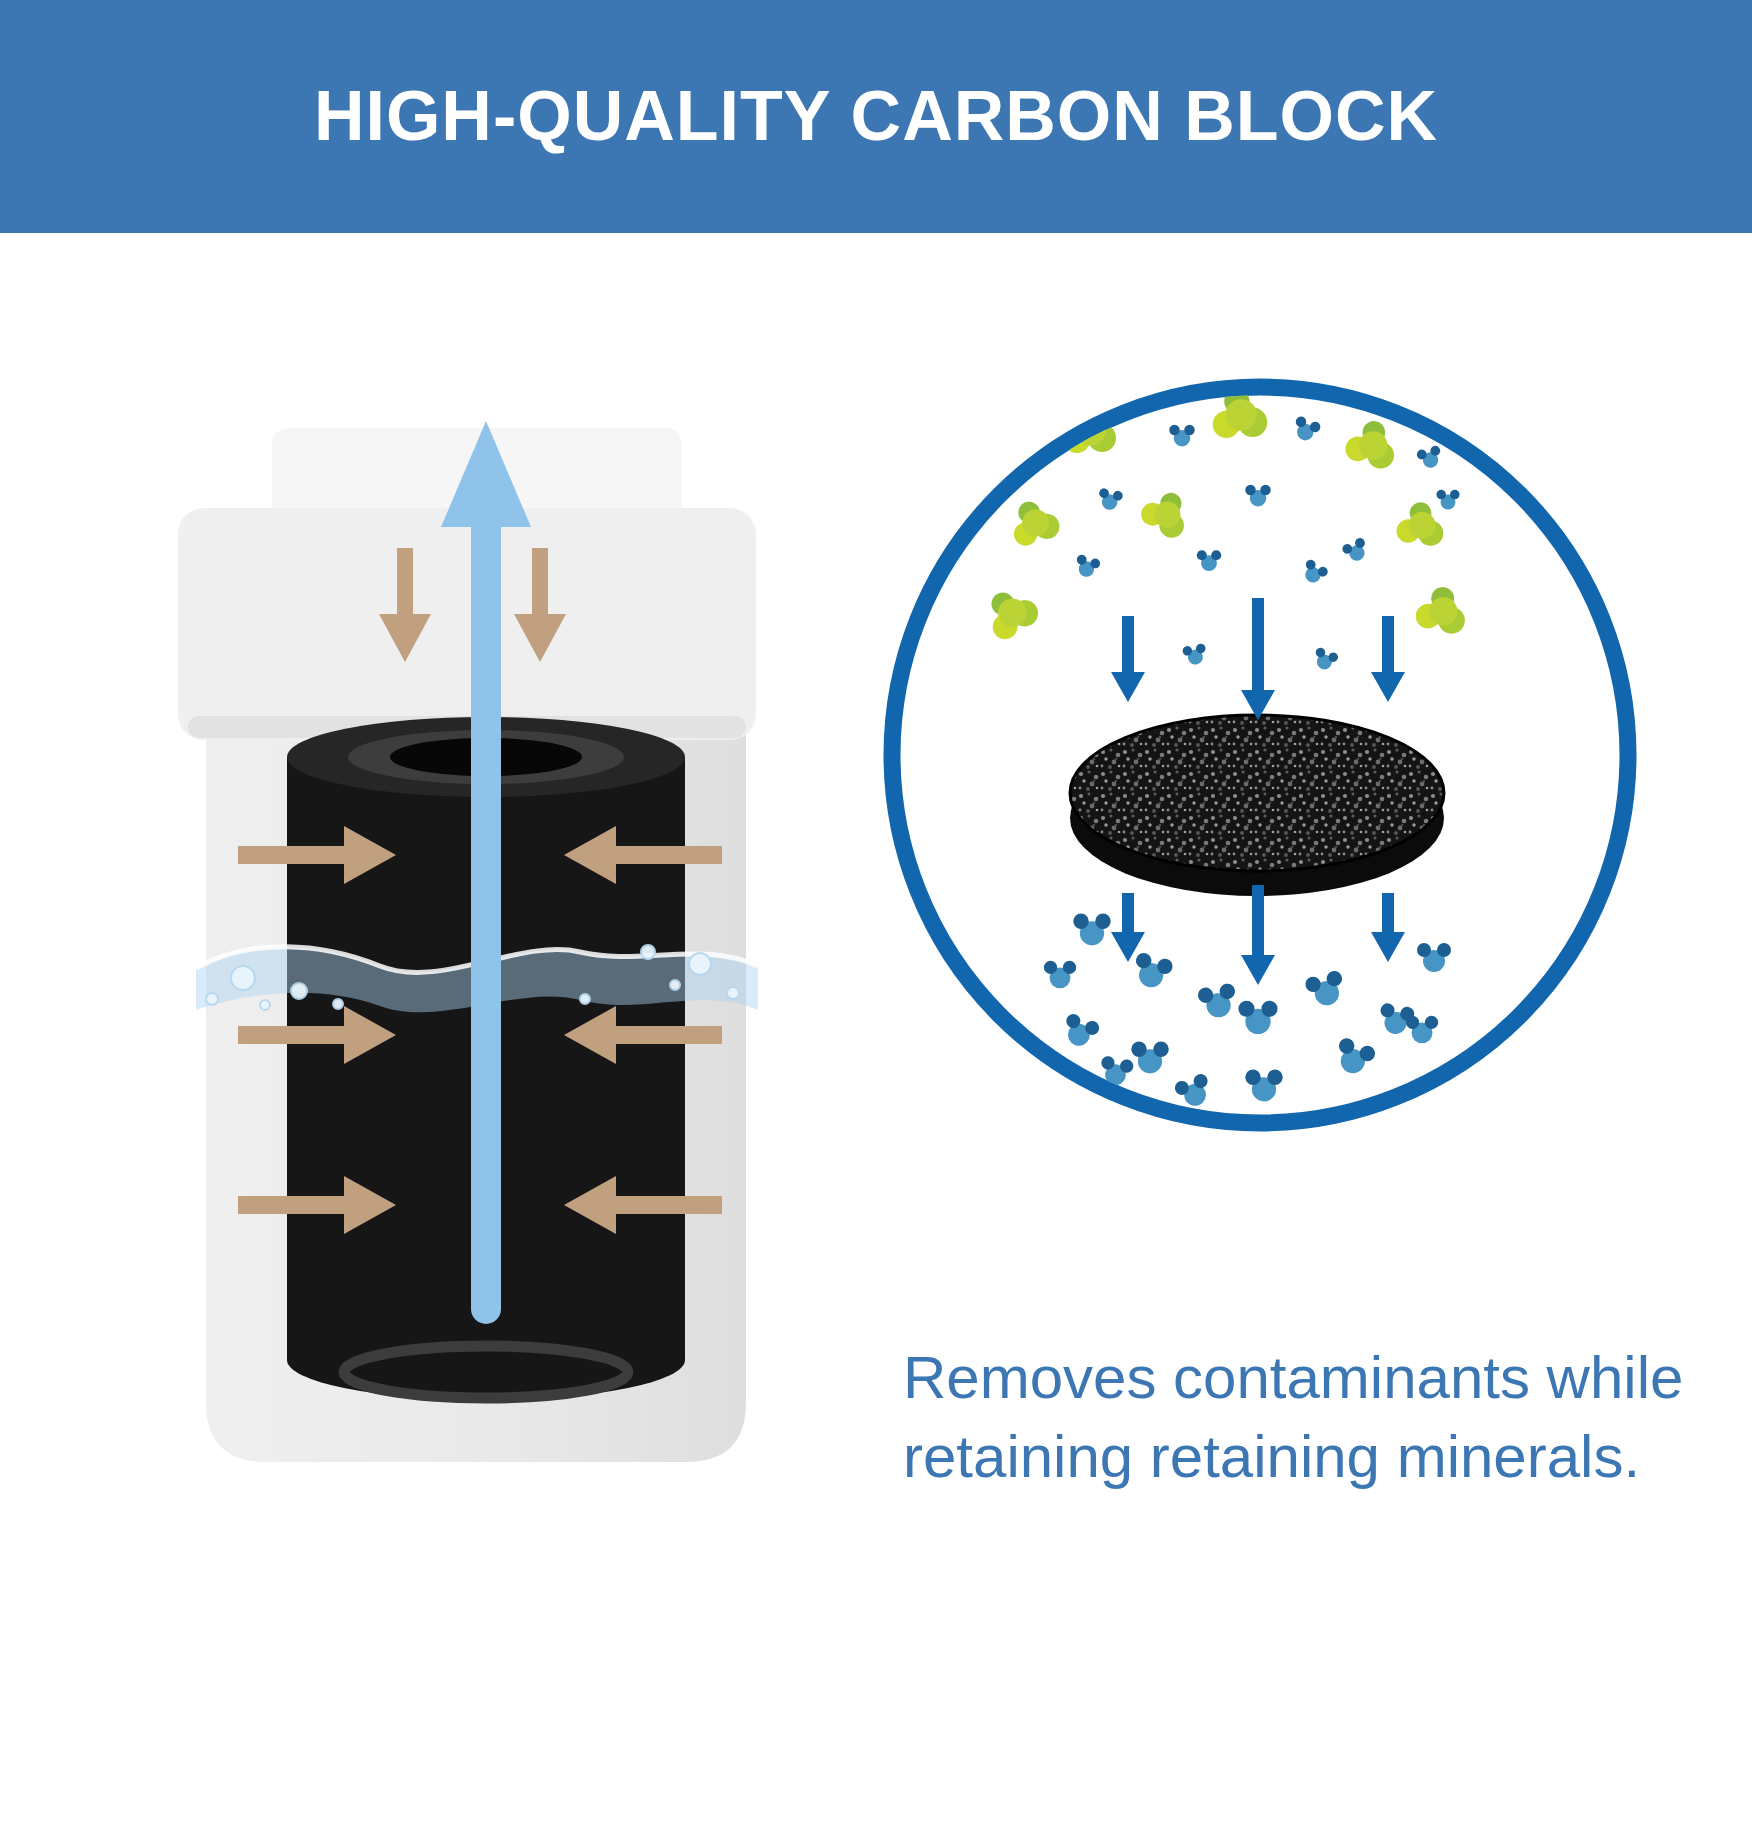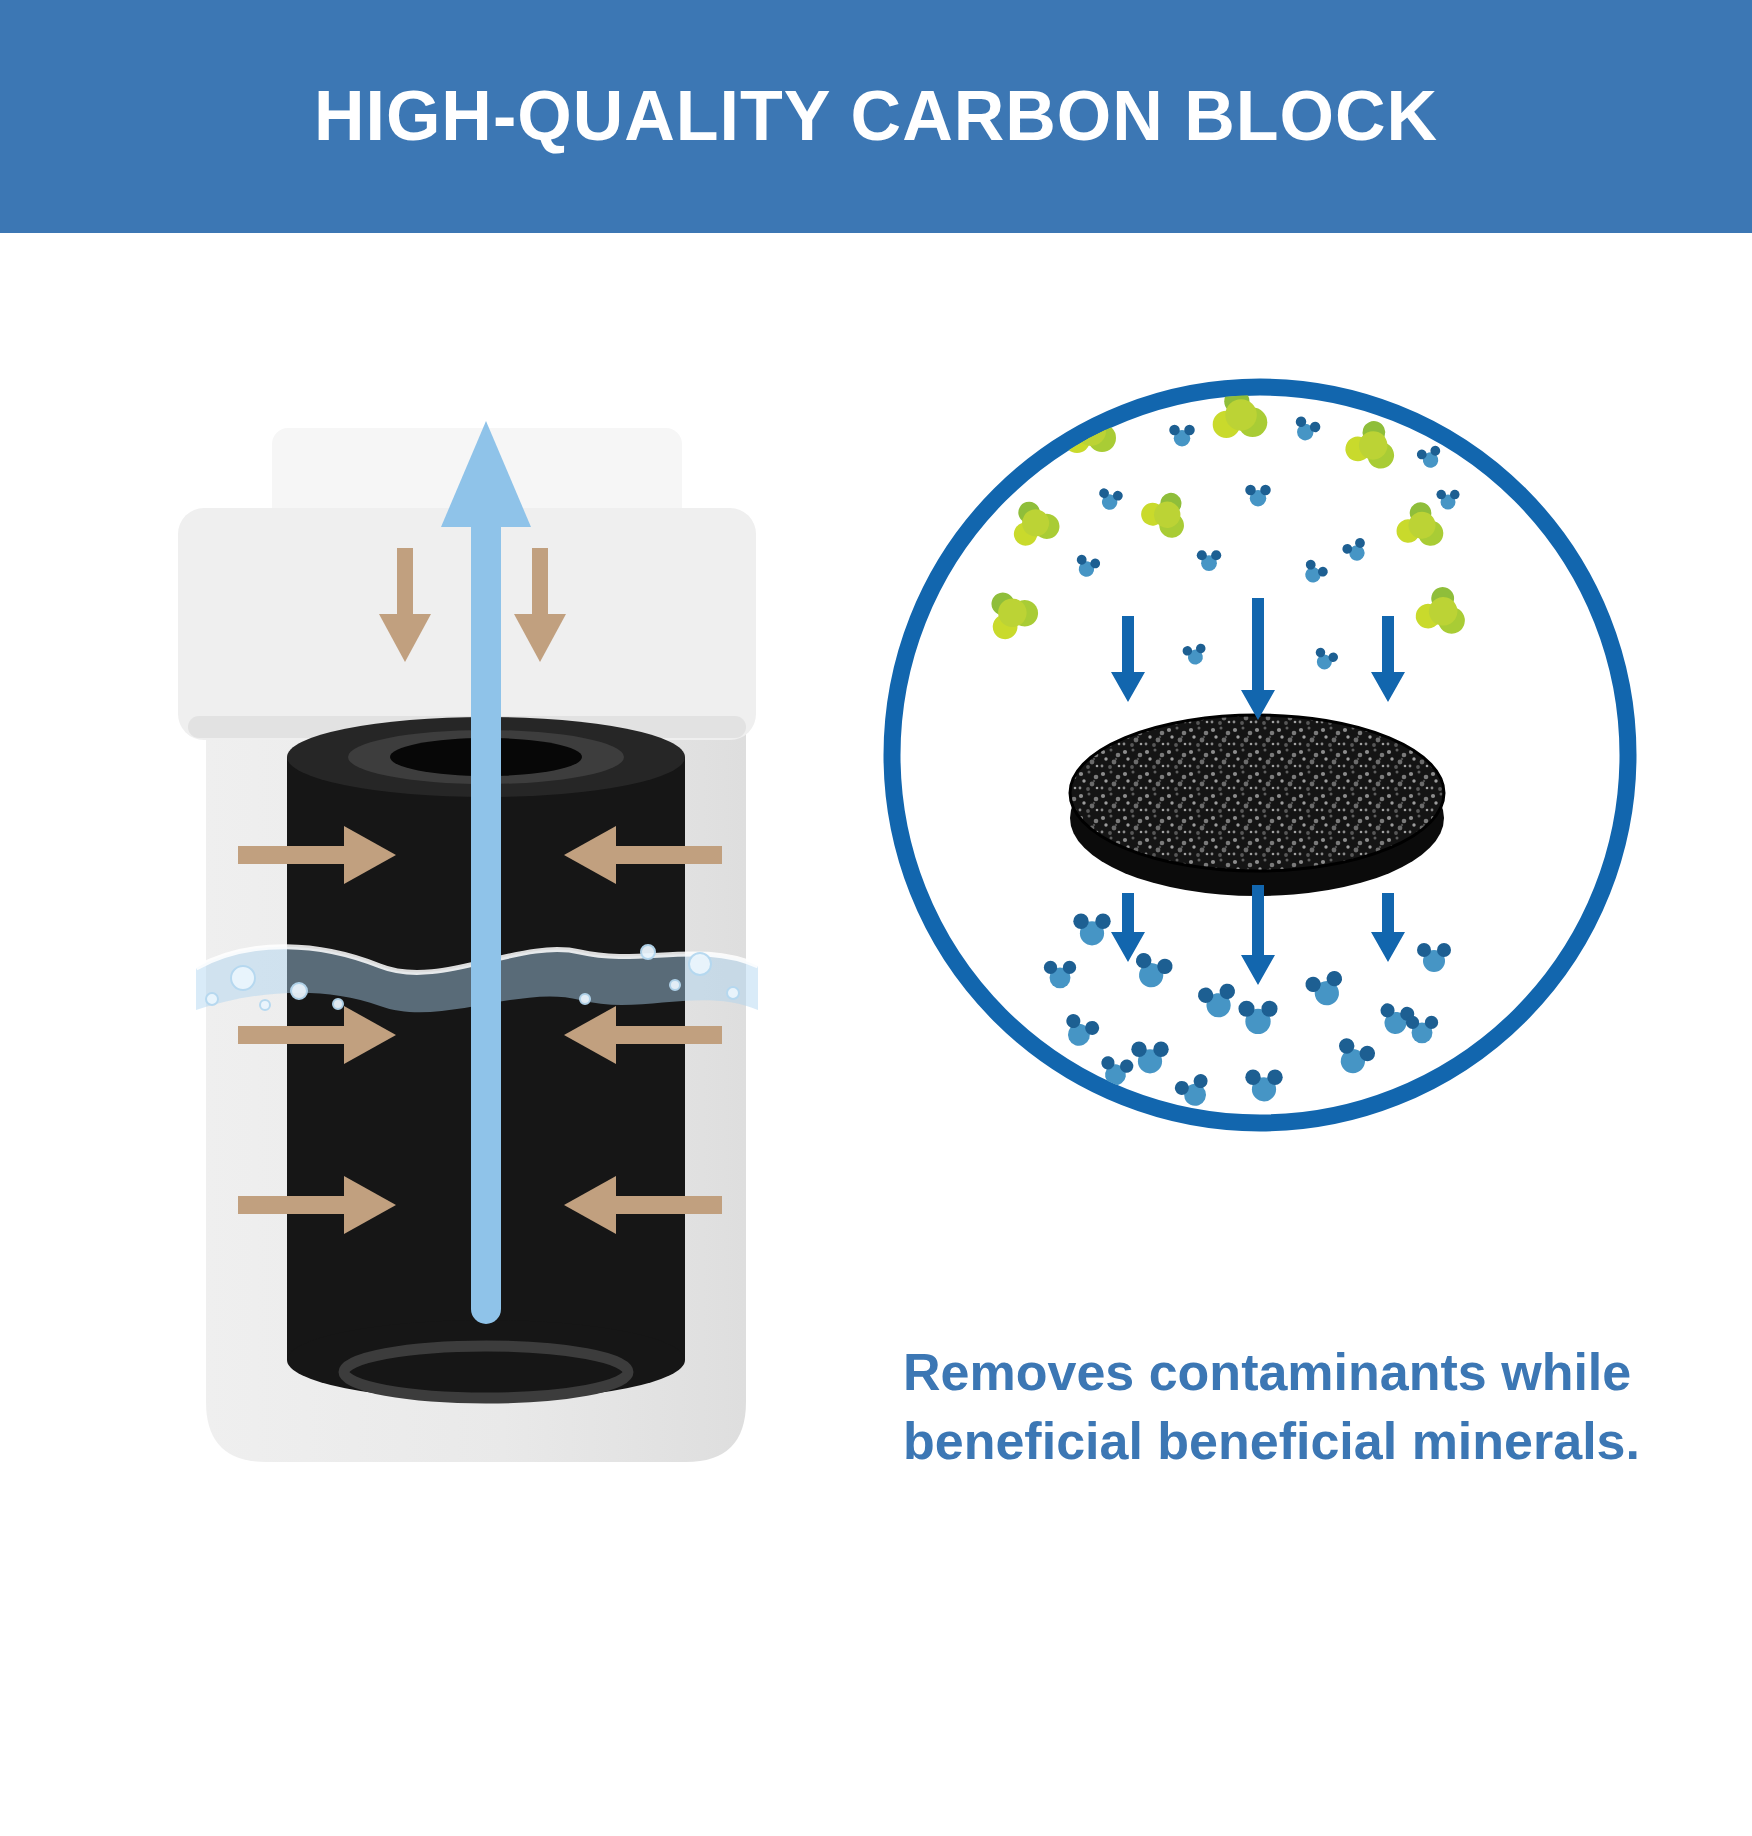--- a/index.html
+++ b/index.html
@@ -22,21 +22,21 @@
     font-size:70px;
     letter-spacing:1px;
     line-height:1.18;
     text-align:center;
     white-space:nowrap;
   }
   .illustration{position:absolute;top:0;left:0;}
   .caption{
     position:absolute;left:903px;top:1338px;
     color:var(--caption-text,#3c77b4);
-    font-size:52px;font-weight:700;line-height:1.32;
+    font-size:60px;font-weight:400;line-height:1.32;
     white-space:nowrap;
   }
 </style>
 </head>
 <body>
 
 <div class="page">
 
   <svg class="illustration" width="1752" height="1836" viewBox="0 0 1752 1836">
     <defs>
@@ -210,16 +210,16 @@
       </g>
     </g>
   </svg>
 
   <div class="header">
     <div class="line">HIGH-QUALITY CARBON BLOCK</div>
   </div>
 
   <div class="caption">
     <div>Removes contaminants while</div>
-    <div>beneficial beneficial minerals.</div>
+    <div>retaining retaining minerals.</div>
   </div>
 
 </div>
 
 </body></html>

